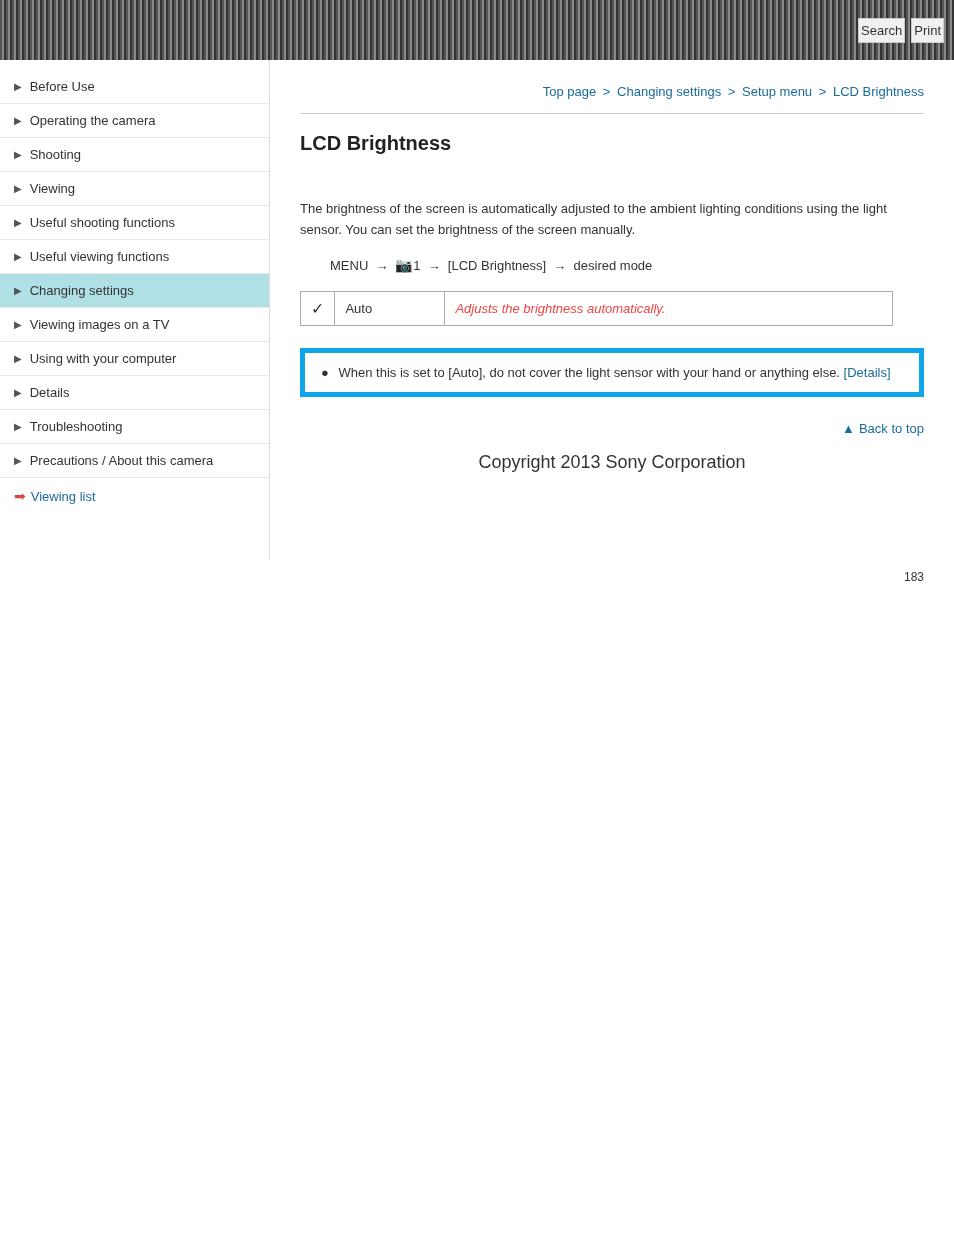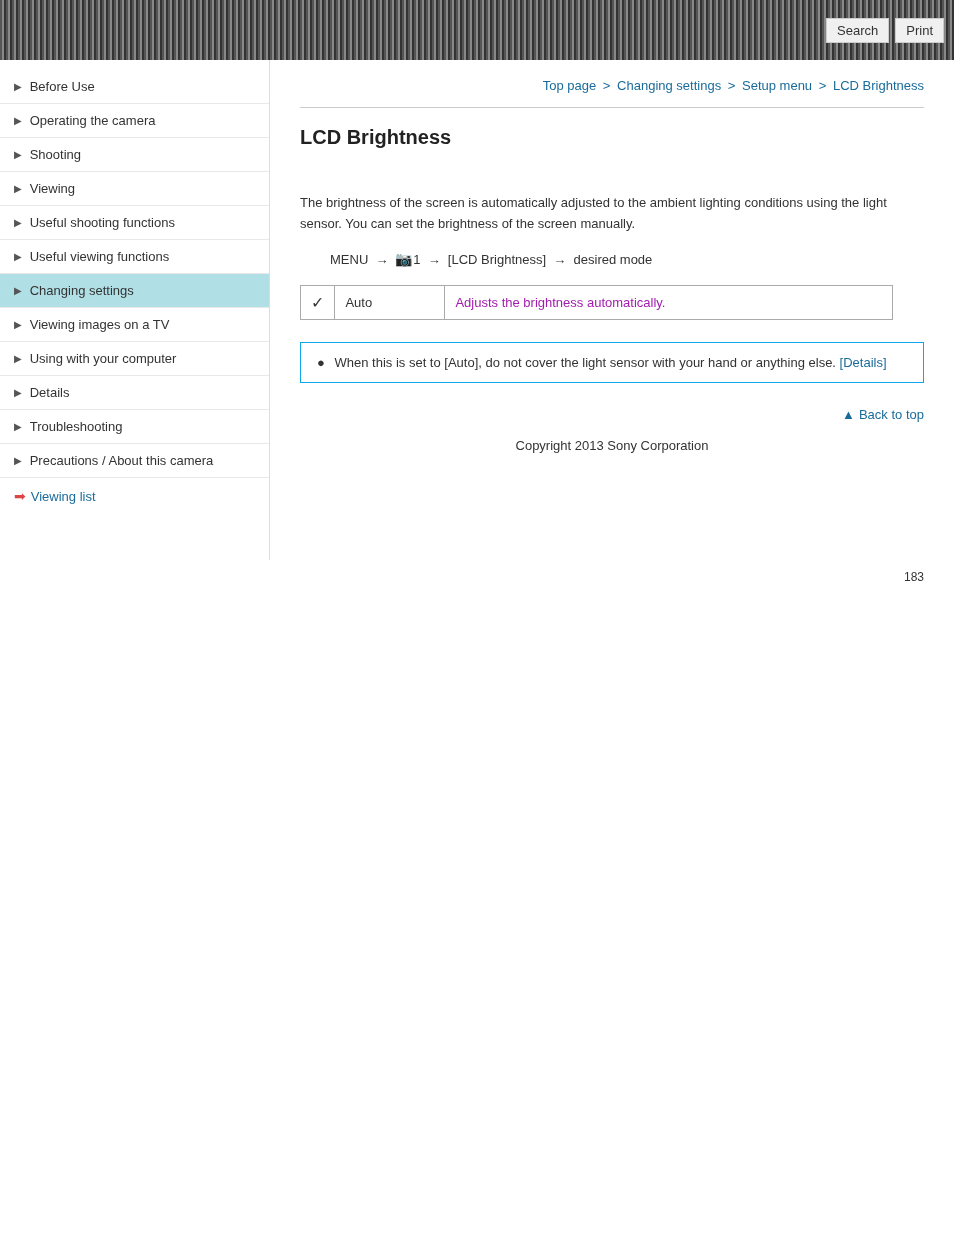--- a/index.html
+++ b/index.html
@@ -22,21 +22,21 @@
       height: 60px;
       display: flex;
       align-items: center;
       justify-content: flex-end;
       padding-right: 10px;
       gap: 6px;
     }
     .header-btn {
       background: #f0f0f0;
       border: 1px solid #ccc;
-      padding: 4px 10px;
+      padding: 4px 2px;
       font-size: 13px;
       cursor: pointer;
       color: #333;
     }
 
     
     .layout {
       display: flex;
       min-height: 500px;
     }
@@ -77,21 +77,21 @@
       gap: 5px;
     }
     .contents-list .arrow-icon {
       color: #d44;
       font-size: 14px;
     }
 
     
     .main {
       flex: 1;
-      padding: 10px 30px 20px 30px;
+      padding: 16px 30px 20px 30px;
     }
 
     
     .breadcrumb {
       text-align: right;
       padding: 8px 0 14px 0;
       font-size: 13px;
       color: #1a6b9a;
     }
     .breadcrumb a {
@@ -146,26 +146,27 @@
     }
     .settings-table td.icon-cell {
       width: 32px;
       text-align: center;
       border-right: 1px solid #aaa;
     }
     .settings-table td.mode-cell {
       width: 110px;
     }
     .settings-table td.desc-cell {
-      color: #a21caf;
+      color: #ef4444;
+      font-style: italic;
     }
 
     
     .note-box {
-      border: 1px solid #0ea5e9;
+      border: 5px solid #0ea5e9;
       padding: 12px 16px;
       margin-bottom: 18px;
       background: #fff;
       font-size: 13px;
     }
     .note-box .bullet {
       color: #333;
       margin-right: 6px;
     }
     .note-link {
@@ -187,21 +188,21 @@
       text-decoration: none;
       cursor: pointer;
       display: flex;
       align-items: center;
       gap: 4px;
     }
 
     
     .copyright {
       text-align: center;
-      font-size: 13px;
+      font-size: 18px;
       color: #333;
       padding: 10px 0 20px 0;
     }
 
     
     .page-number {
       text-align: right;
       font-size: 12px;
       color: #333;
       padding: 10px 30px 0 9px;

